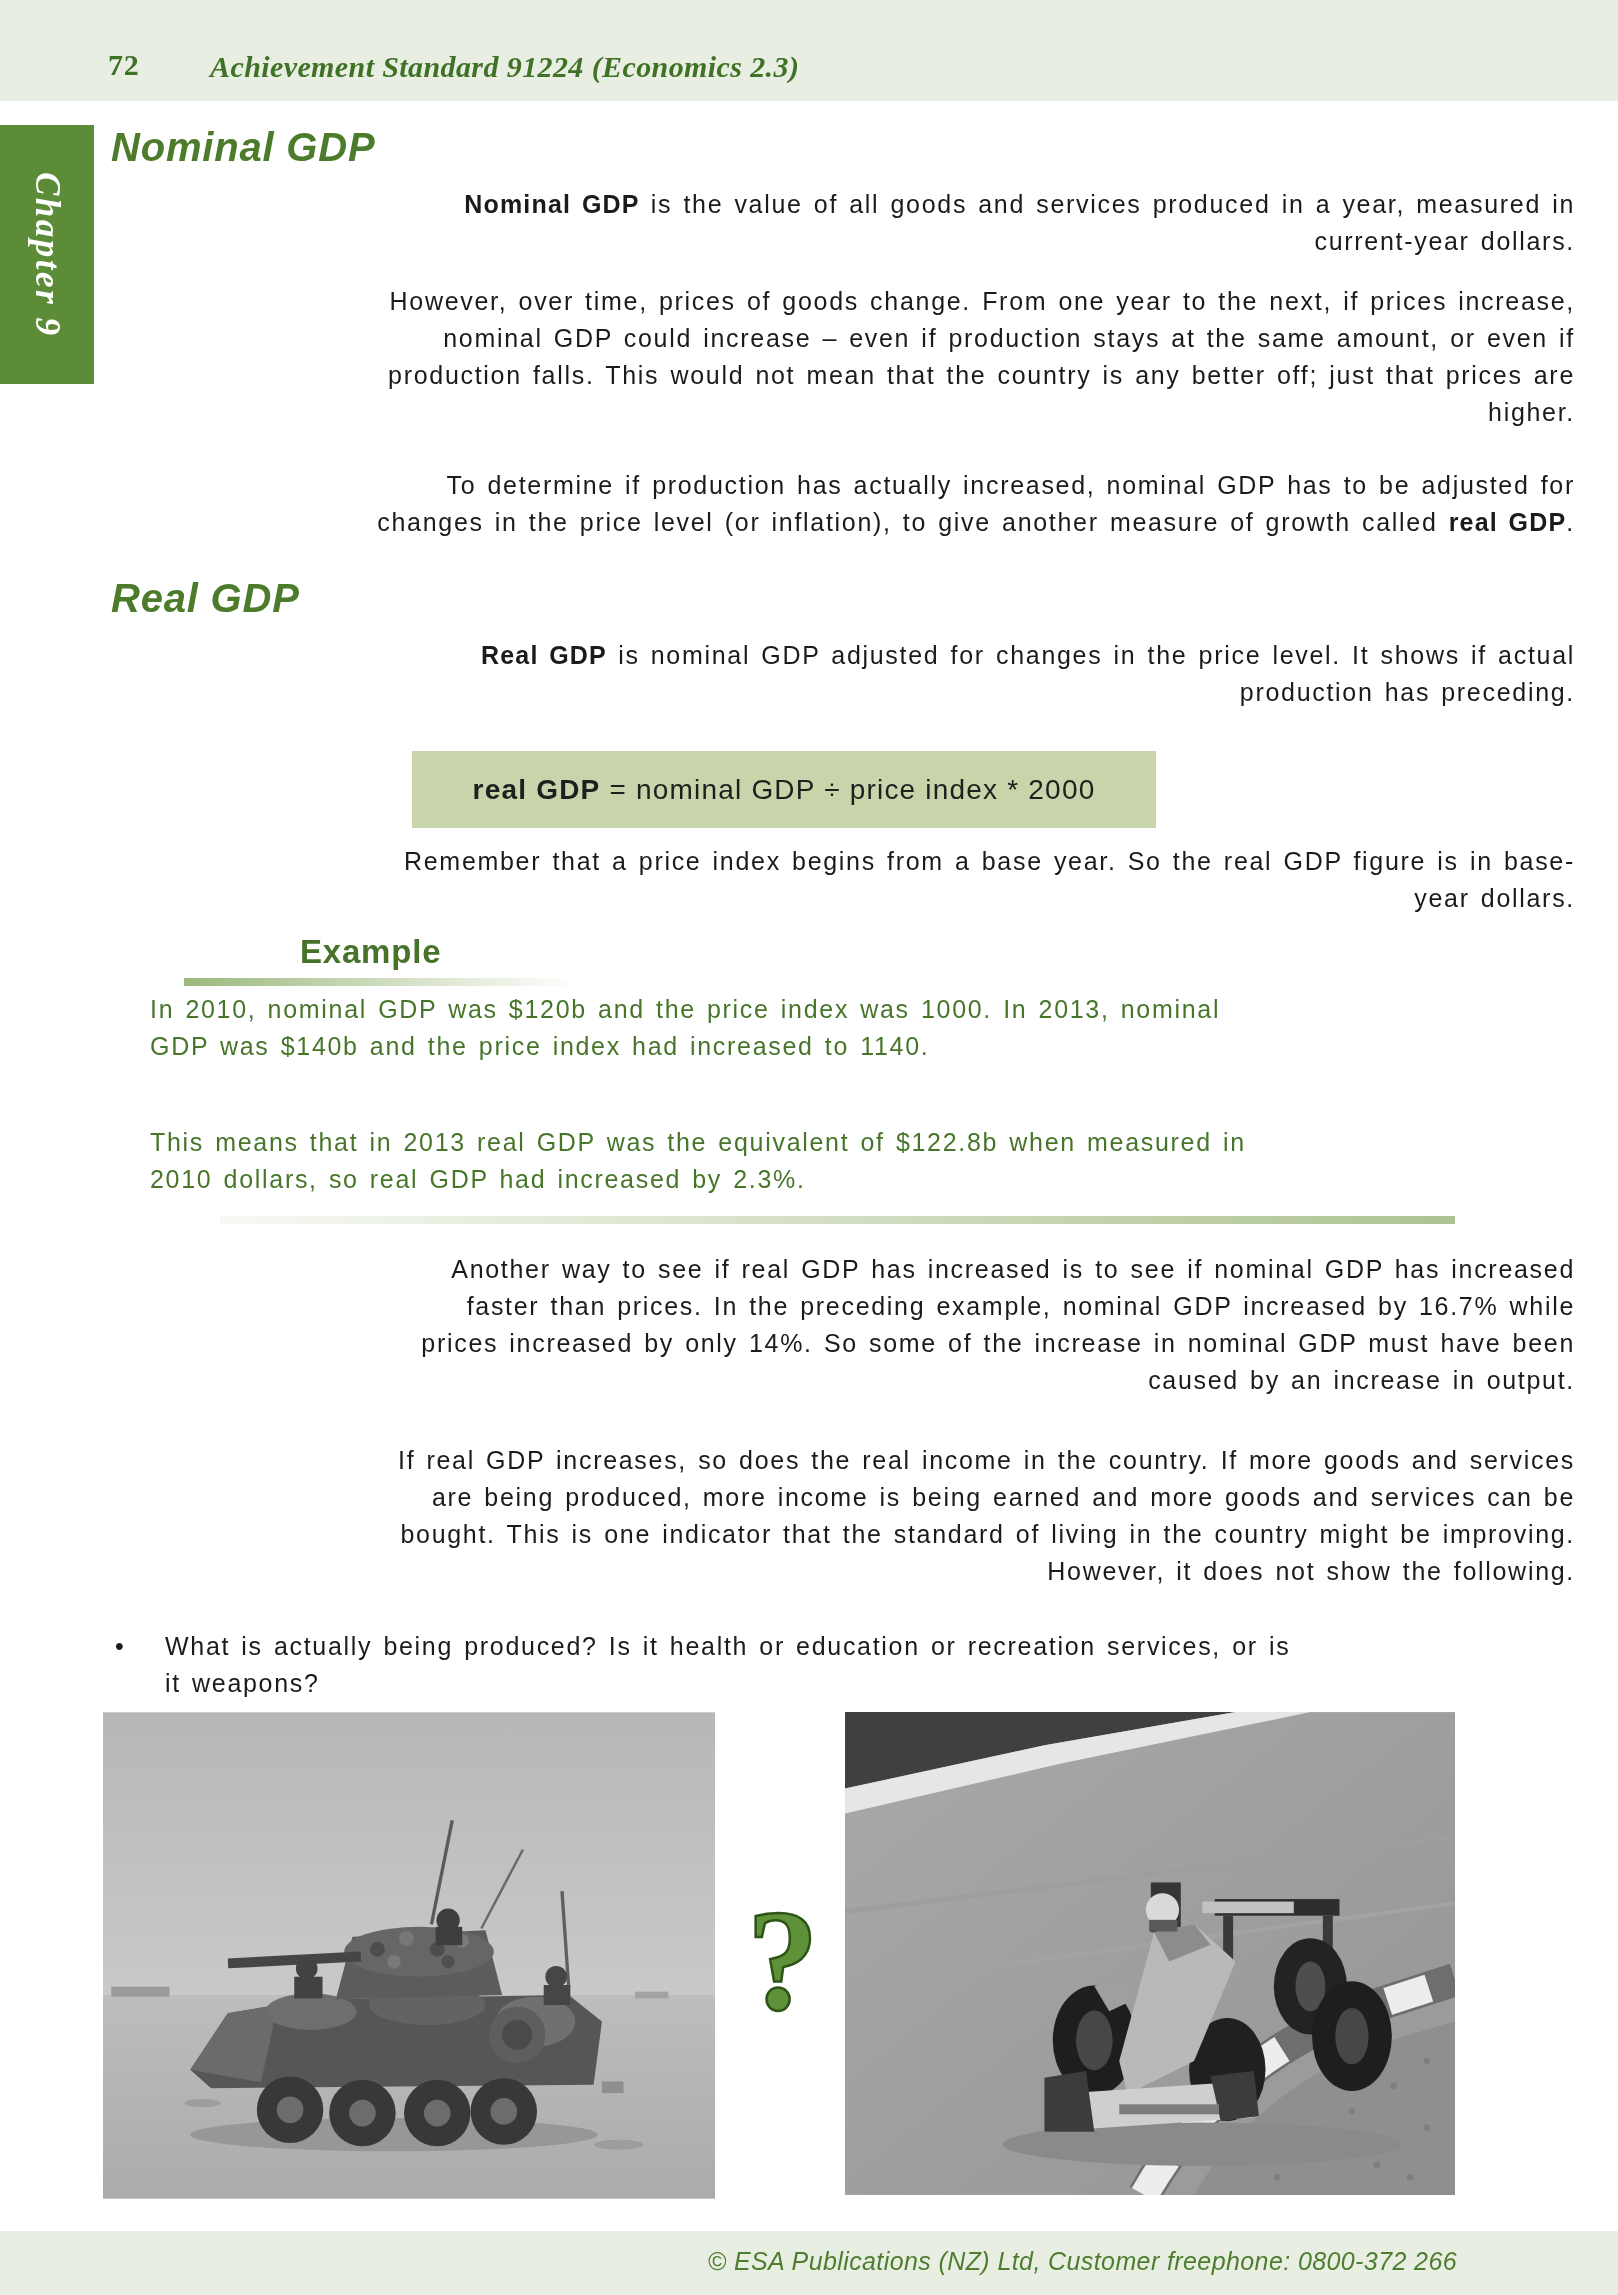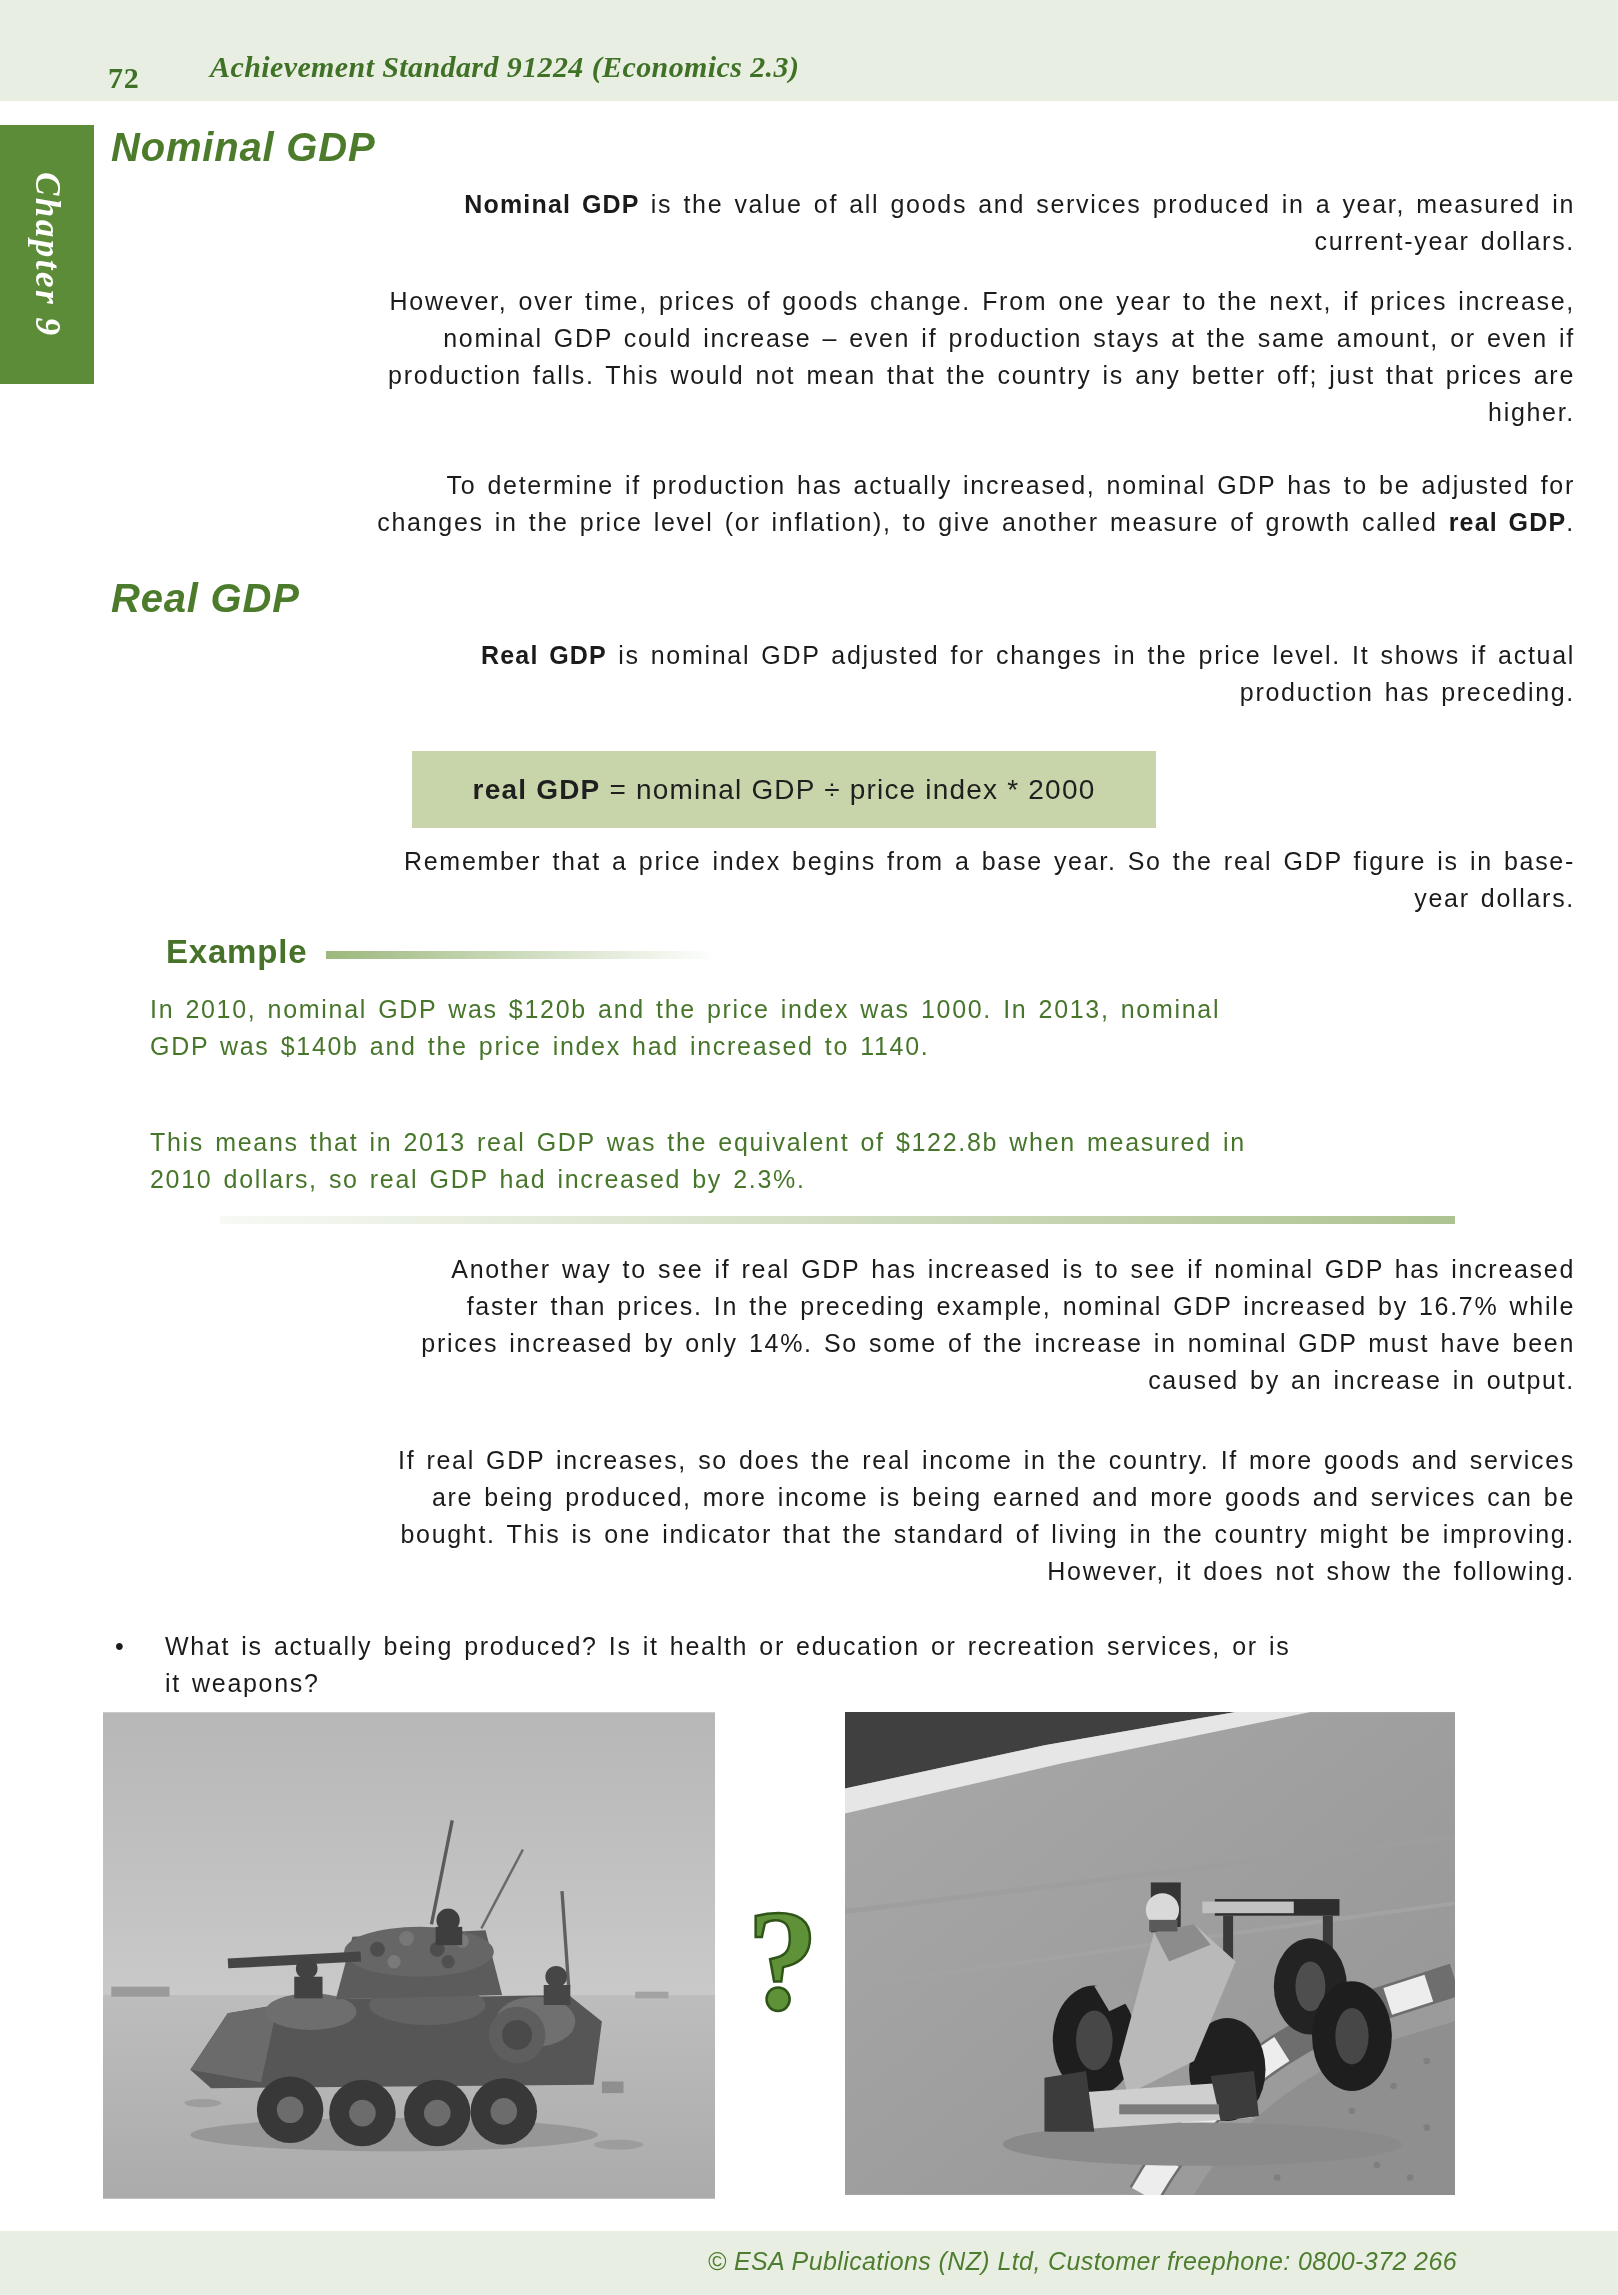--- a/index.html
+++ b/index.html
@@ -7,21 +7,21 @@
   .page {
     position:relative; width:1618px; height:2295px; background:#ffffff;
     font-family:"Liberation Sans", sans-serif; color:#1b1b1b; overflow:hidden;
     margin:0 auto;
   }
   
   .band { position:absolute; left:0; width:1618px; background:#e9eee2; }
   .band.top { top:0; height:101px; }
   .band.bottom { top:2231px; height:64px; }
   .pagenum {
-    position:absolute; left:108px; top:61px;
+    position:absolute; left:108px; top:48px;
     font-family:"Liberation Serif", serif; font-weight:bold;
     font-size:30px; color:#3f7226; letter-spacing:0.8px;
   }
   .htitle {
     position:absolute; left:210px; top:50px;
     font-family:"Liberation Serif", serif; font-weight:bold; font-style:italic;
     font-size:30px; color:#3f7226; letter-spacing:0.4px;
   }
   .footer-text {
     position:absolute; right:161px; top:2247px;
@@ -51,21 +51,21 @@
   }
   .body-p strong { font-weight:bold; letter-spacing:1.2px; }
   
   .formula-box {
     position:absolute; left:412px; top:751px; width:744px; height:77px;
     background:#c8d5aa; display:flex; align-items:center; justify-content:center;
     font-size:28px; letter-spacing:1.2px; color:#1f1f1f; white-space:pre;
   }
   .formula-box strong { font-weight:bold; }
   
-  .example-head-row { position:absolute; left:166px; top:933px; display:flex; align-items:center; }
+  .example-head-row { position:absolute; left:166px; top:933px; display:flex; align-items:center;flex-direction:column; }
   .example-head {
     font-weight:bold; font-size:33px; color:#46722a; letter-spacing:0.8px;
   }
   .example-rule {
     display:inline-block; width:391px; height:8.3px; margin-left:18.3px; margin-top:6.7px;
     background:linear-gradient(to right, #9cb87c, rgba(255,255,255,0));
   }
   .ex-p {
     position:absolute; left:150px; width:1297px;
     font-size:25px; line-height:37px; letter-spacing:1.7px; word-spacing:2.5px;

